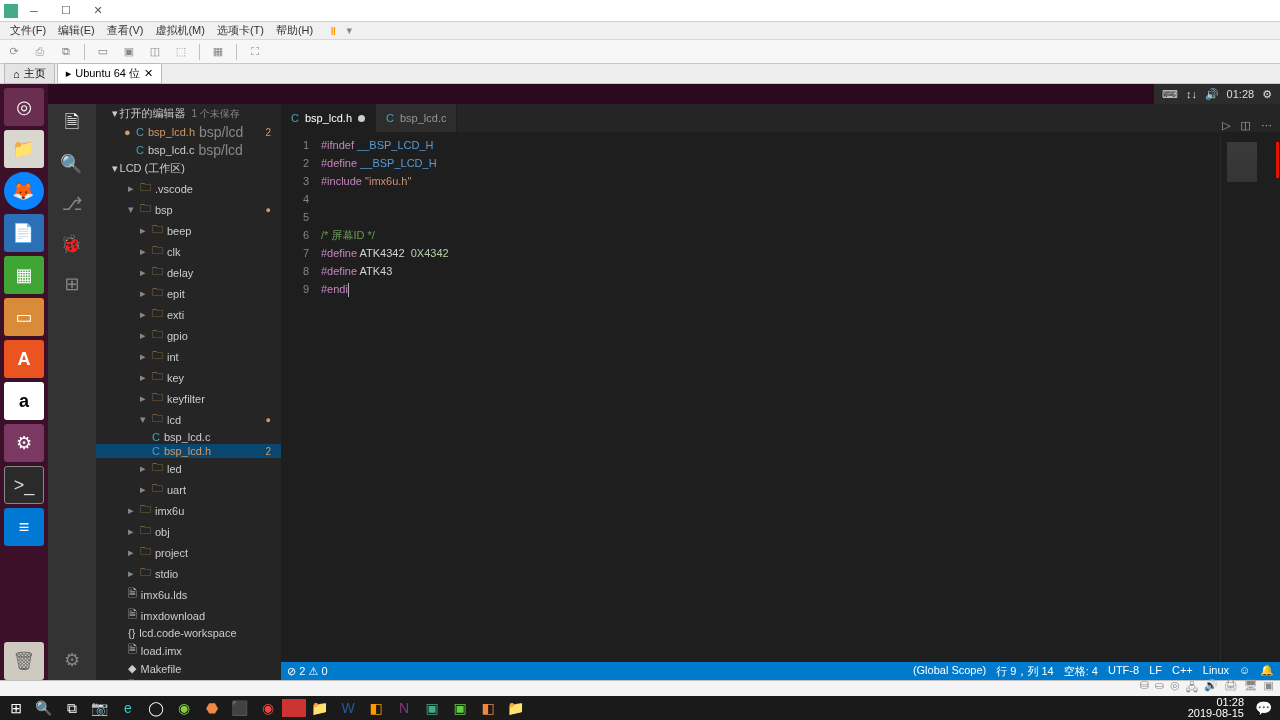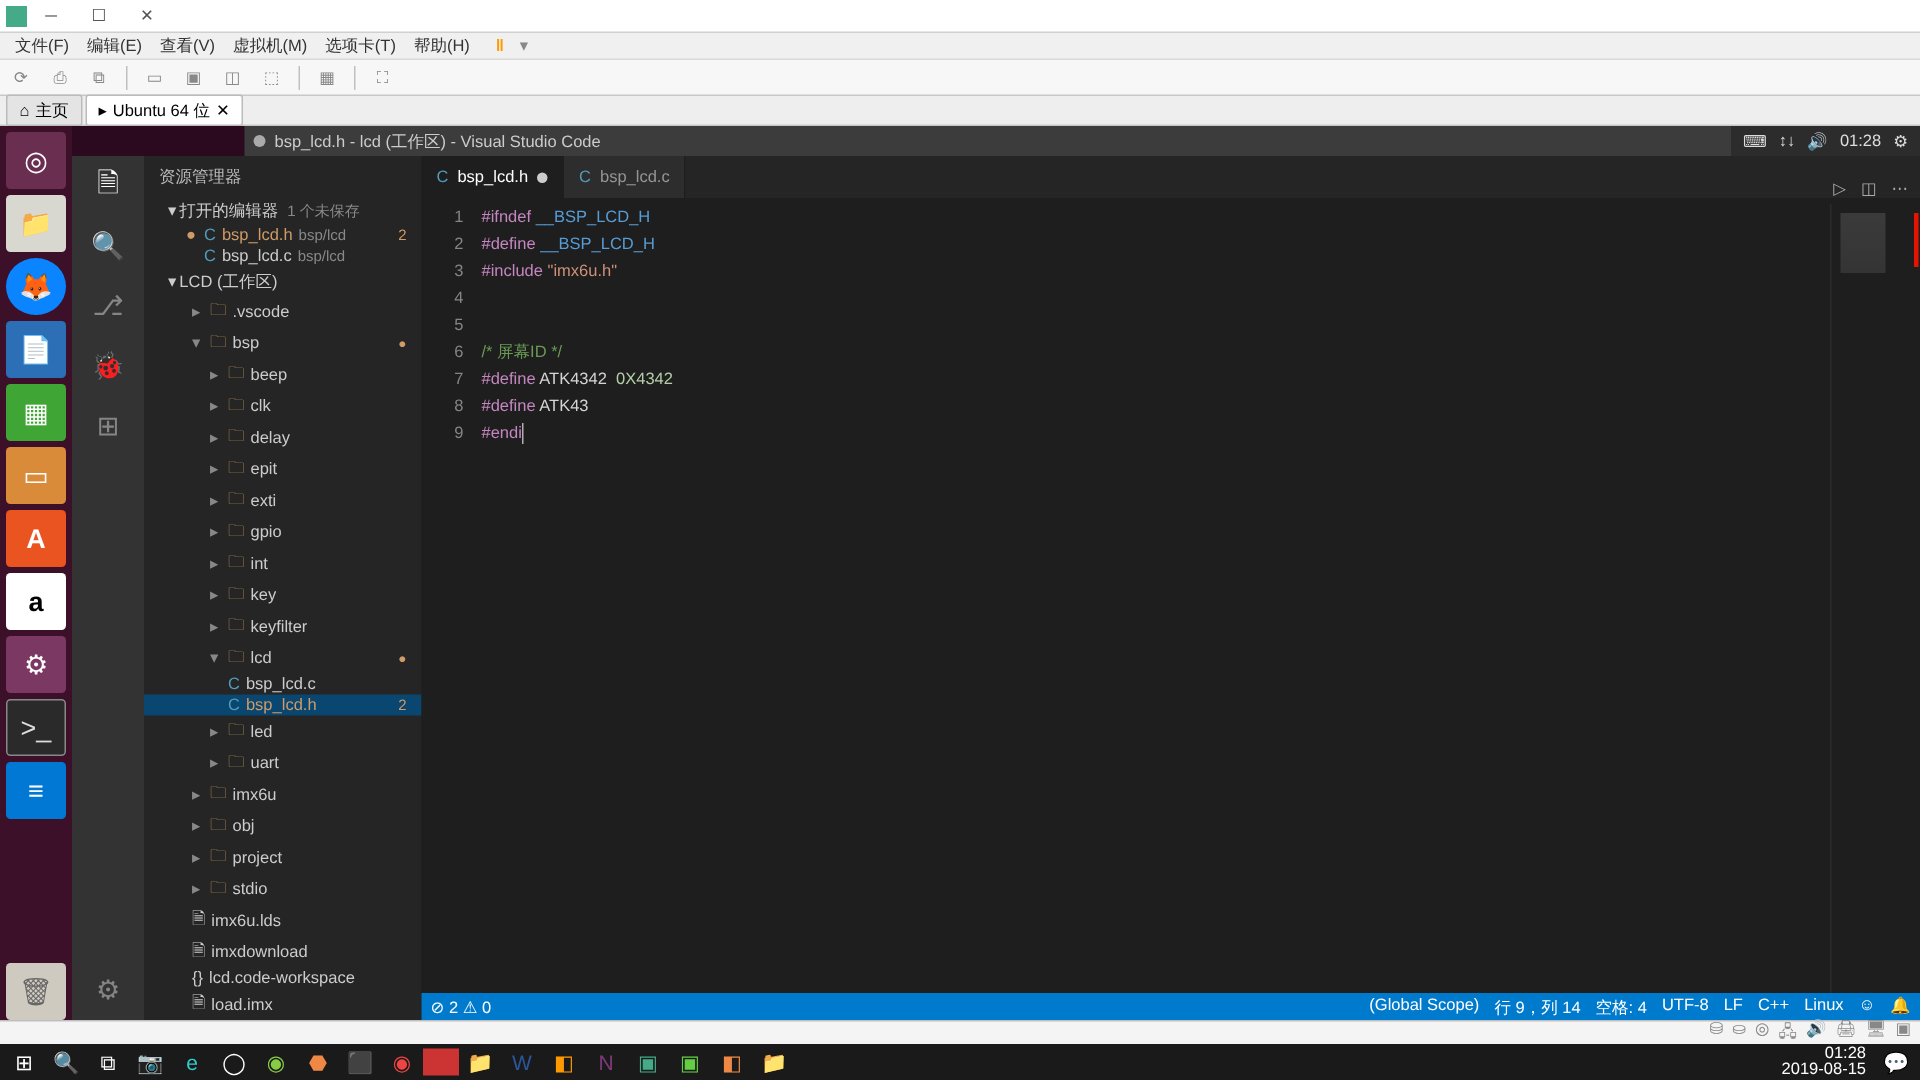--- a/index.html
+++ b/index.html
@@ -41,21 +41,21 @@
 .act-icon{width:24px;height:24px;color:#858585;cursor:pointer;display:flex;align-items:center;justify-content:center;font-size:18px}
 .act-icon.active{color:#fff}
 .act-bottom{margin-top:auto;margin-bottom:8px}
 .sidebar{width:185px;background:#252526;color:#ccc;display:flex;flex-direction:column;font-size:12px}
 .sb-header{padding:6px 10px;color:#bbb;font-size:11px}
 .sb-section{padding:2px 4px 2px 16px;color:#ccc;cursor:pointer;display:flex;align-items:center;gap:2px}
 .sb-section .count{margin-left:4px;color:#888;font-size:10px}
 .sb-file{padding:1px 4px 1px 28px;display:flex;align-items:center;gap:4px;cursor:pointer;font-size:12px}
 .sb-file.mod{color:#d19a66}
 .sb-file .badge{margin-left:auto;color:#d19a66;padding-right:6px;font-size:10px}
-.sb-file .suffix{color:#888;font-size:10px}
+.sb-file .suffix{color:#888;font-size:14px}
 .sb-folder{padding:1px 4px 1px 20px;display:flex;align-items:center;gap:4px;cursor:pointer}
 .sb-folder.d2{padding-left:32px}
 .sb-folder.d3{padding-left:44px}
 .sb-folder .caret{width:8px;color:#888}
 .sb-folder .ficon{color:#c09553}
 .sb-folder .moddot{margin-left:auto;color:#d19a66;padding-right:6px;font-size:9px}
 .sb-leaf{padding:1px 4px 1px 56px;display:flex;align-items:center;gap:4px;cursor:pointer}
 .sb-leaf.sel{background:#094771;color:#d19a66}
 .sb-leaf.mod{color:#d19a66}
 .sb-leaf .badge{margin-left:auto;color:#d19a66;padding-right:6px;font-size:10px}
@@ -127,24 +127,20 @@
   <div class="tb-icon">⛶</div>
 </div>
 
 <div class="tabbar">
   <div class="host-tab">⌂ <span>主页</span></div>
   <div class="host-tab active">▸ <span>Ubuntu 64 位</span> ✕</div>
 </div>
 
 <div class="vm-area">
 
-  <div class="vscode-title">
-    <span class="dot"></span>
-    <span>bsp_lcd.h - lcd (工作区) - Visual Studio Code</span>
-  </div>
 
   <div class="unity-bar">
     <span>⌨</span>
     <span>↕↓</span>
     <span>🔊</span>
     <span>01:28</span>
     <span>⚙</span>
   </div>
 
   <div class="launcher">
@@ -168,21 +164,20 @@
     <div class="activity">
       <div class="act-icon active">🗎</div>
       <div class="act-icon">🔍</div>
       <div class="act-icon">⎇</div>
       <div class="act-icon">🐞</div>
       <div class="act-icon">⊞</div>
       <div class="act-icon act-bottom">⚙</div>
     </div>
 
     <div class="sidebar">
-      <div class="sb-header">资源管理器</div>
       <div class="sb-section">▾ <span>打开的编辑器</span><span class="count">1 个未保存</span></div>
       <div class="sb-file mod">
           <span style="width:8px">●</span>
           <span class="icon-c">C</span> 
           <span>bsp_lcd.h</span> 
           <span class="suffix">bsp/lcd</span>
           <span class="badge">2</span>
         </div>
       <div class="sb-file">
           <span style="width:8px"></span>

